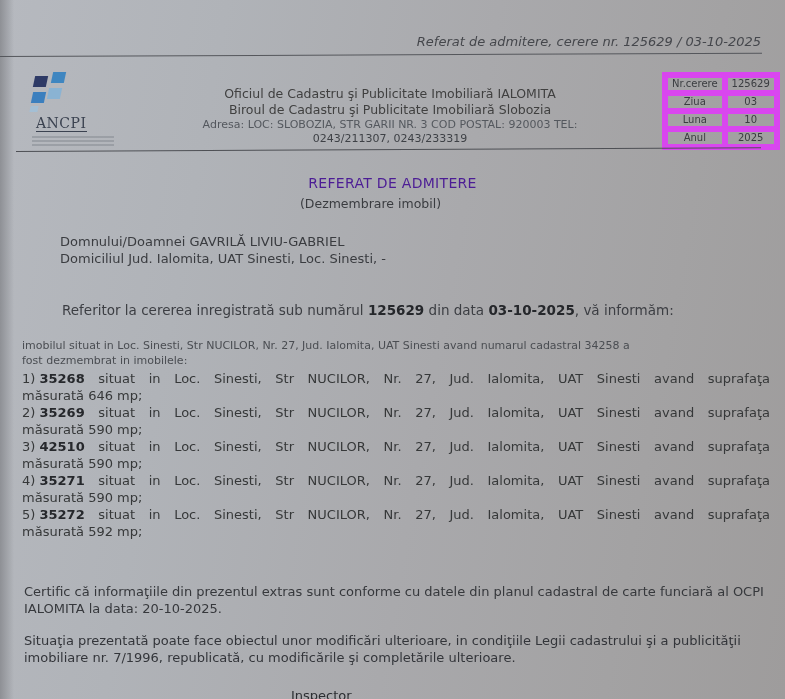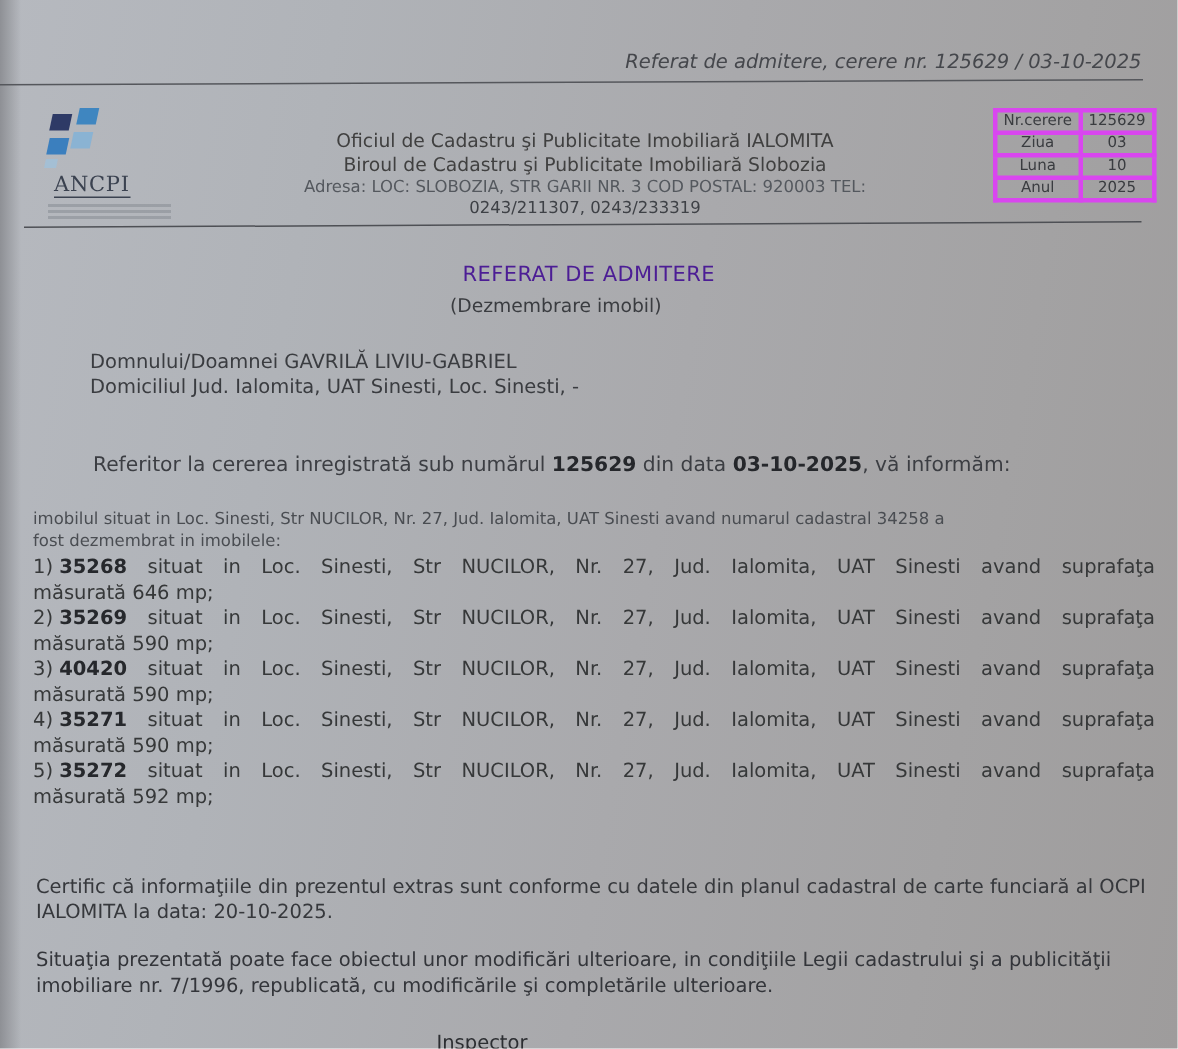--- a/index.html
+++ b/index.html
@@ -35,21 +35,21 @@
   .office {
     position: absolute; left: 150px; top: 86px; width: 480px; text-align: center;
   }
   .office .l1, .office .l2 { font-size: 12.5px; color: #404040; line-height: 16px; }
   .office .l3, .office .l4 { font-size: 11px; color: #54585e; line-height: 14px; }
   .office .l4 { color: #3e4146; text-align: center; }
   table.reqbox {
     position: absolute; left: 662px; top: 72px; border-collapse: collapse;
     font-size: 10px; color: #3a3c40;
   }
-  table.reqbox td { border: 3px solid #d946ef; padding: 0 4px; text-align: center; height: 12px; line-height: 12px; }
+  table.reqbox td { border: 6px solid #d946ef; padding: 0 4px; text-align: center; height: 12px; line-height: 12px; }
   .header-rule {
     position: absolute; left: 16px; top: 151px; width: 745px; height: 1px; background: #4e5055;
     transform: rotate(-0.28deg); transform-origin: left;
   }
   .title { left: 0; width: 785px; text-align: center; top: 175px; font-size: 14px; color: #4c1d95; letter-spacing: 0.3px; }
   .subtitle { left: 0; width: 741px; text-align: center; top: 196px; font-size: 12.5px; color: #3a3c40; }
   .addr1 { left: 60px; top: 234px; font-size: 13px; color: #3a3c40; }
   .addr2 { left: 60px; top: 251px; font-size: 13px; color: #3a3c40; }
   .intro { left: 62px; top: 302px; font-size: 13.5px; color: #3c3e43; }
   .intro b { color: #25272b; }
@@ -161,21 +161,21 @@
         <span>Ialomita,</span>
         <span>UAT</span>
         <span>Sinesti</span>
         <span>avand</span>
         <span>suprafaţa</span>
       </div>
       <div>măsurată 590 mp;</div>
     </div>
     <div class="abs item" style="top: 438px;">
       <div class="line1">
-        <span><span>3)</span> <b><span>40420</span></b></span>
+        <span><span>3)</span> <b><span>42510</span></b></span>
         <span>situat</span>
         <span>in</span>
         <span>Loc.</span>
         <span>Sinesti,</span>
         <span>Str</span>
         <span>NUCILOR,</span>
         <span>Nr.</span>
         <span>27,</span>
         <span>Jud.</span>
         <span>Ialomita,</span>

